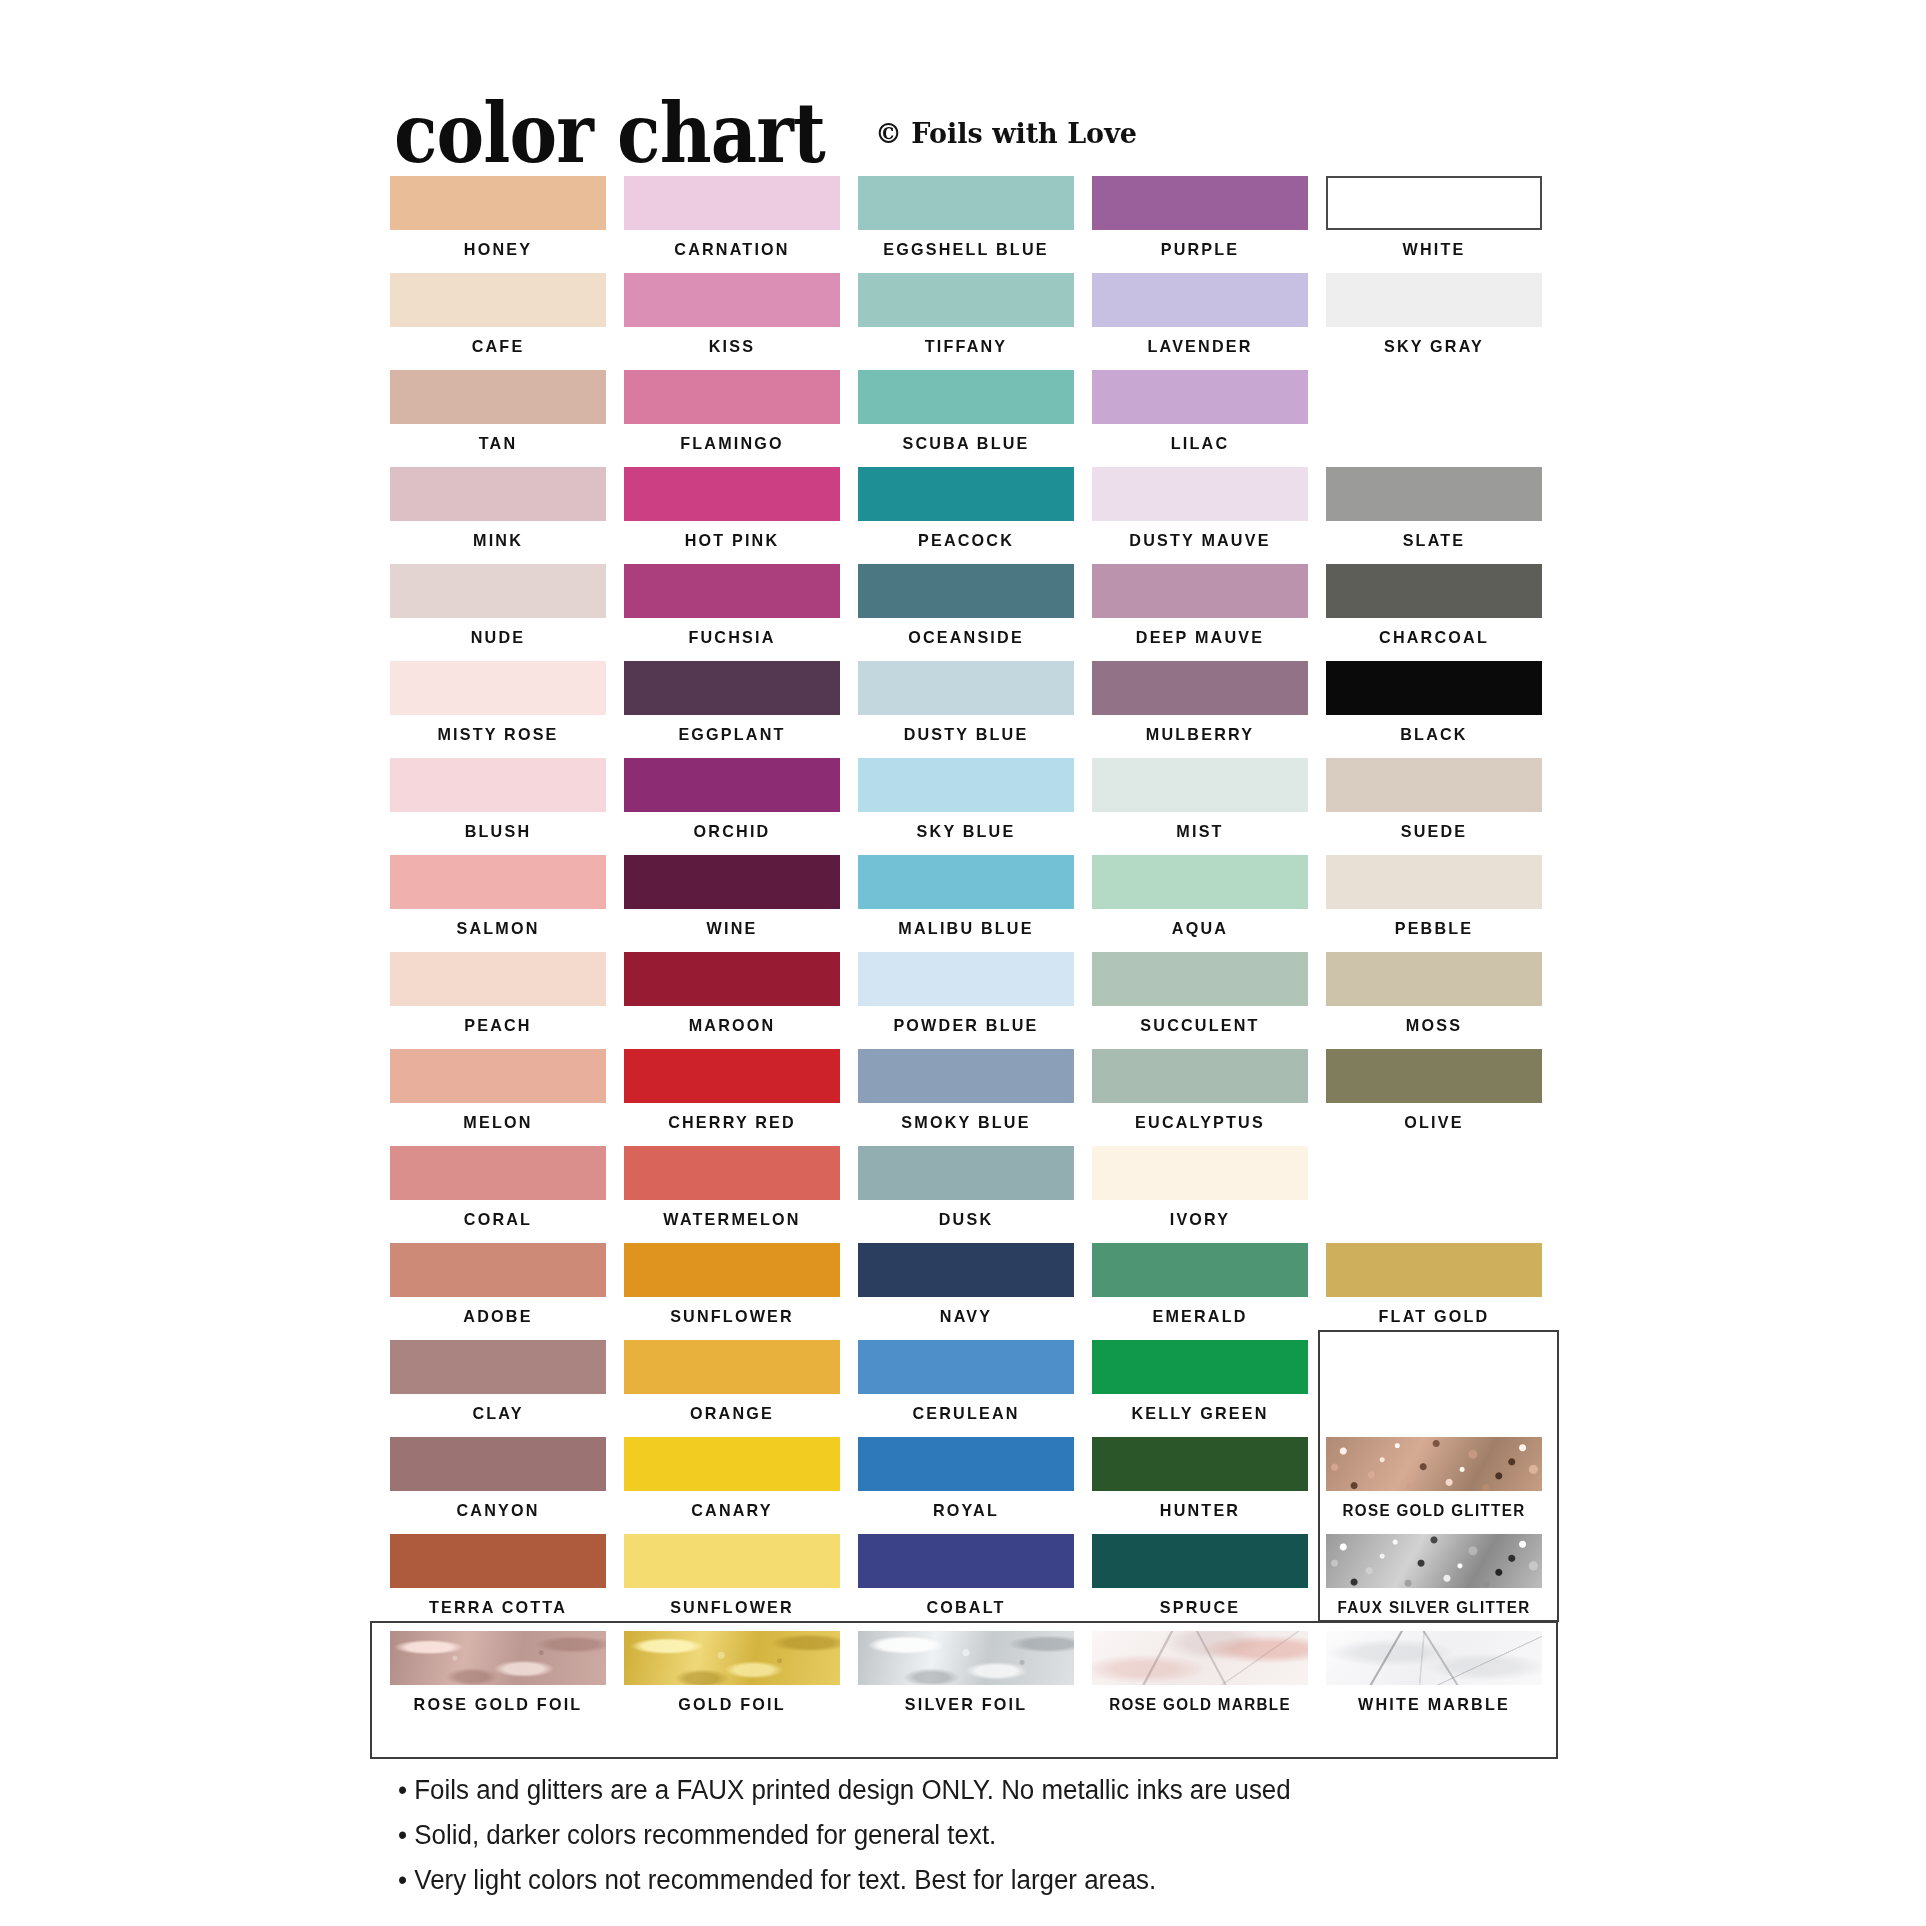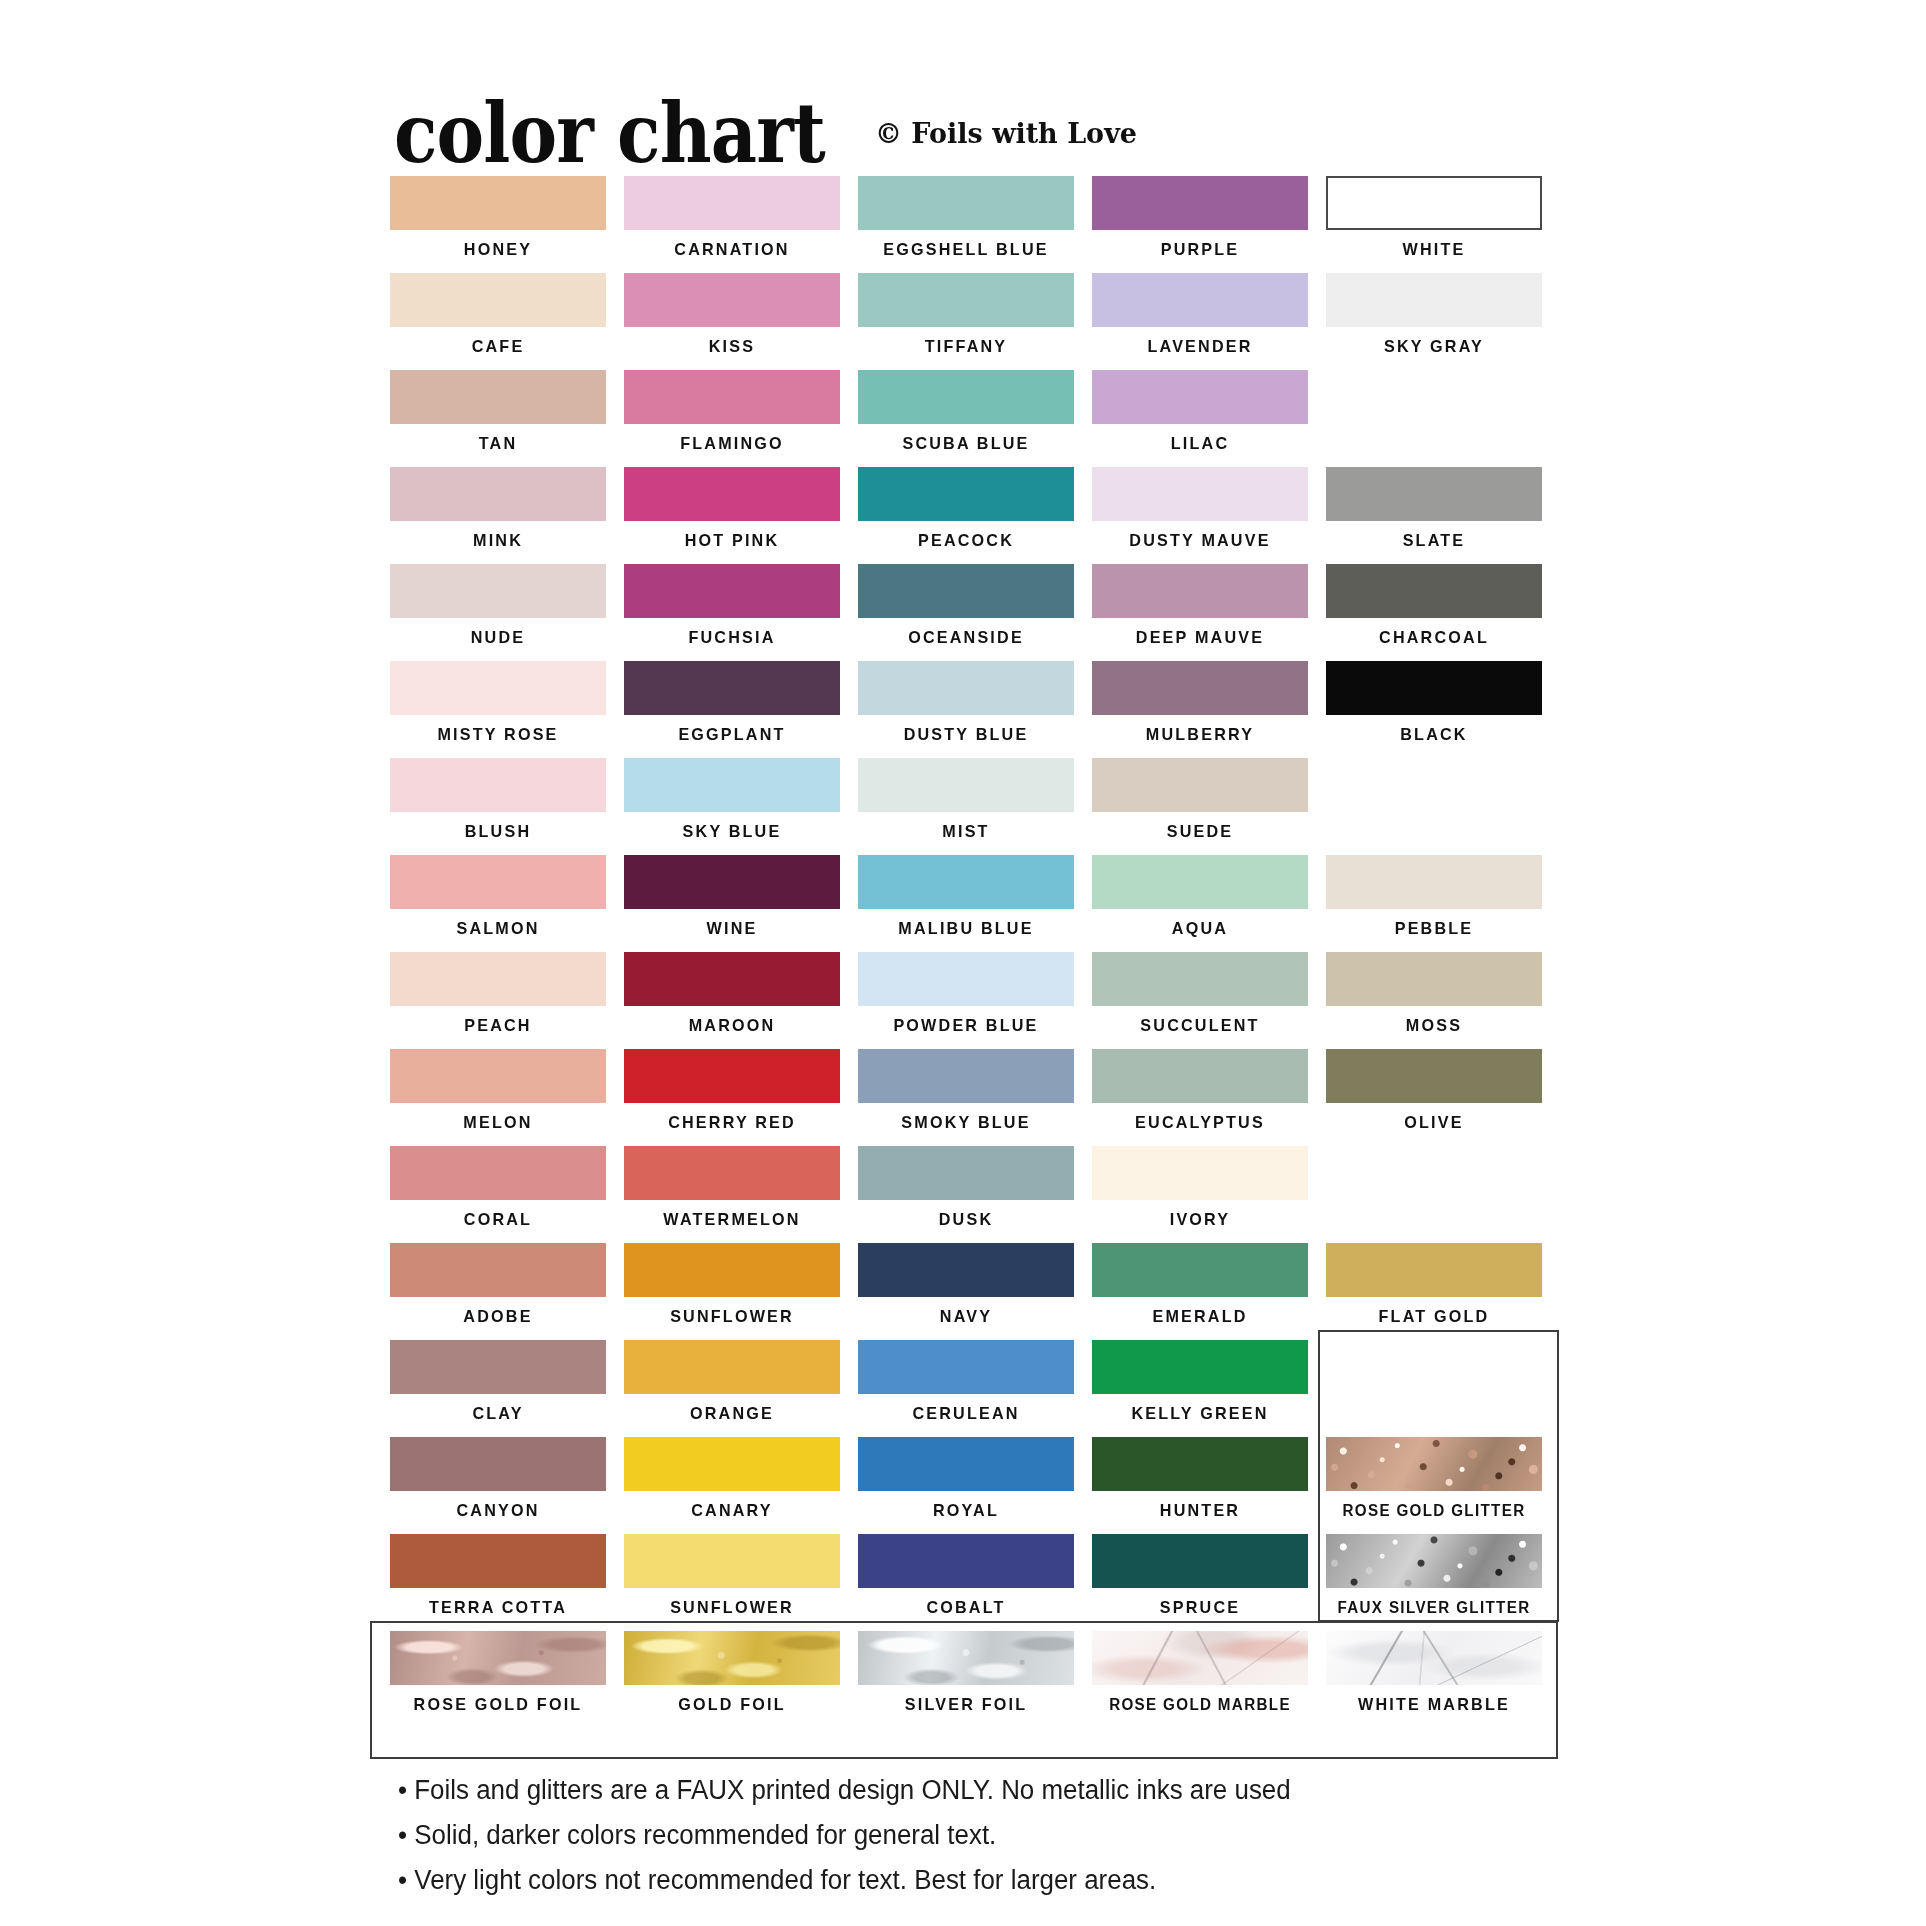--- a/index.html
+++ b/index.html
@@ -407,20 +407,24 @@
           <div class="swatch" style="background-color: rgb(10, 10, 10);"></div>
           <div class="label">BLACK</div>
         </div>
       </div>
       <div class="row">
         <div class="cell">
           <div class="swatch" style="background-color: rgb(246, 216, 220);"></div>
           <div class="label">BLUSH</div>
         </div>
         <div class="cell">
+          <div class="swatch" style="background-color: rgb(140, 45, 116);"></div>
+          <div class="label">ORCHID</div>
+        </div>
+        <div class="cell">
           <div class="swatch" style="background-color: rgb(181, 220, 234);"></div>
           <div class="label">SKY BLUE</div>
         </div>
         <div class="cell">
           <div class="swatch" style="background-color: rgb(222, 233, 229);"></div>
           <div class="label">MIST</div>
         </div>
         <div class="cell">
           <div class="swatch" style="background-color: rgb(217, 205, 194);"></div>
           <div class="label">SUEDE</div>

